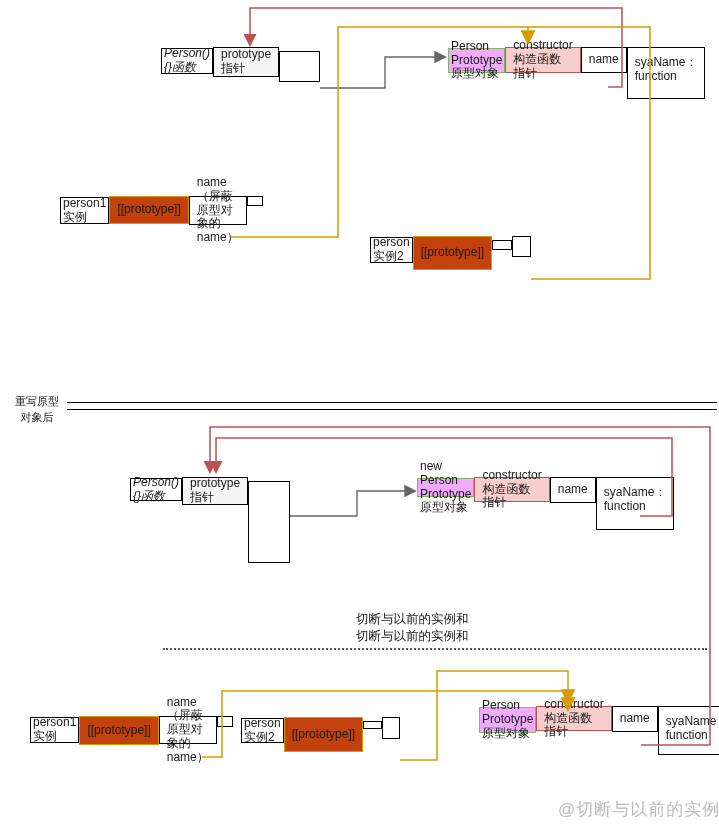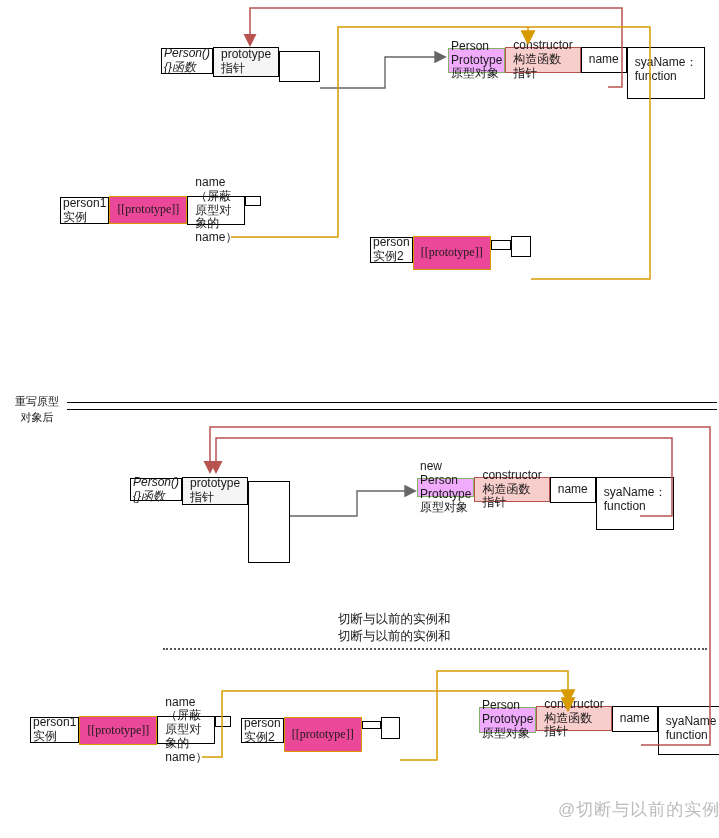--- a/index.html
+++ b/index.html
@@ -6,21 +6,21 @@
   .canvas{position:relative;width:719px;height:838px;background:#ffffff;
           font-family:"Liberation Sans","DejaVu Sans",sans-serif;overflow:hidden;color:#1a1a1a;}
   .box{position:absolute;display:flex;flex-direction:row;font-size:12px;z-index:2;}
   .cell{box-sizing:border-box;width:100%;border:1px solid #000;background:#fff;
         display:flex;align-items:center;padding:0 7px;margin-top:-1px;line-height:1.15;}
   .cell.first{margin-top:0;}
   .cell.title{justify-content:center;padding:0 2px;}
   .cell.italic{font-style:italic;}
   .cell.green{background:#f0abfc;border-color:#82b366;}
   .cell.pink{background:#f8cecc;border-color:#b85450;}
-  .cell.orange{background:#ec4899;border-color:#d79b00;font-family:Liberation Serif, serif;}
+  .cell.orange{background:#c2410c;border-color:#d79b00;}
   .cell.gray{background:#f5f5f5;}
   .cell.topalign{align-items:flex-start;padding-top:8px;}
   .cell.gap{margin-top:3px;}
   .svglayer{position:absolute;left:0;top:0;z-index:3;pointer-events:none;}
   .hline{position:absolute;height:0;border-top:1.5px solid #000;z-index:1;}
   .dotline{position:absolute;height:0;border-top:2px dotted #555;z-index:1;}
   .label-block{position:absolute;font-size:11px;line-height:16px;text-align:center;z-index:2;}
   .note-block{position:absolute;font-size:12.5px;line-height:17px;z-index:2;}
   .watermark{position:absolute;font-size:17px;letter-spacing:1px;color:rgba(145,145,145,0.62);
              z-index:4;white-space:nowrap;}
@@ -70,21 +70,21 @@
     <div class="cell gap" style="height:82px"></div>
   </div>
 
   <div class="box" style="left:417px;top:478px;width:223px">
     <div class="cell title green first" style="height:19px">new Person Prototype原型对象</div>
     <div class="cell pink" style="height:25px">constructor构造函数指针</div>
     <div class="cell" style="height:26px">name</div>
     <div class="cell topalign" style="height:53px">syaName： function</div>
   </div>
 
-  <div class="note-block" style="left:338px;top:611px">
+  <div class="note-block" style="left:356px;top:611px">
     <div>切断与以前的实例和</div>
     <div>切断与以前的实例和</div>
   </div>
 
   <div class="dotline" style="left:163px;top:648px;width:544px"></div>
 
   <div class="box" style="left:30px;top:717px;width:172px">
     <div class="cell title first" style="height:26px">person1实例</div>
     <div class="cell orange" style="height:29px">[[prototype]]</div>
     <div class="cell" style="height:28px">name（屏蔽原型对象的name）</div>

